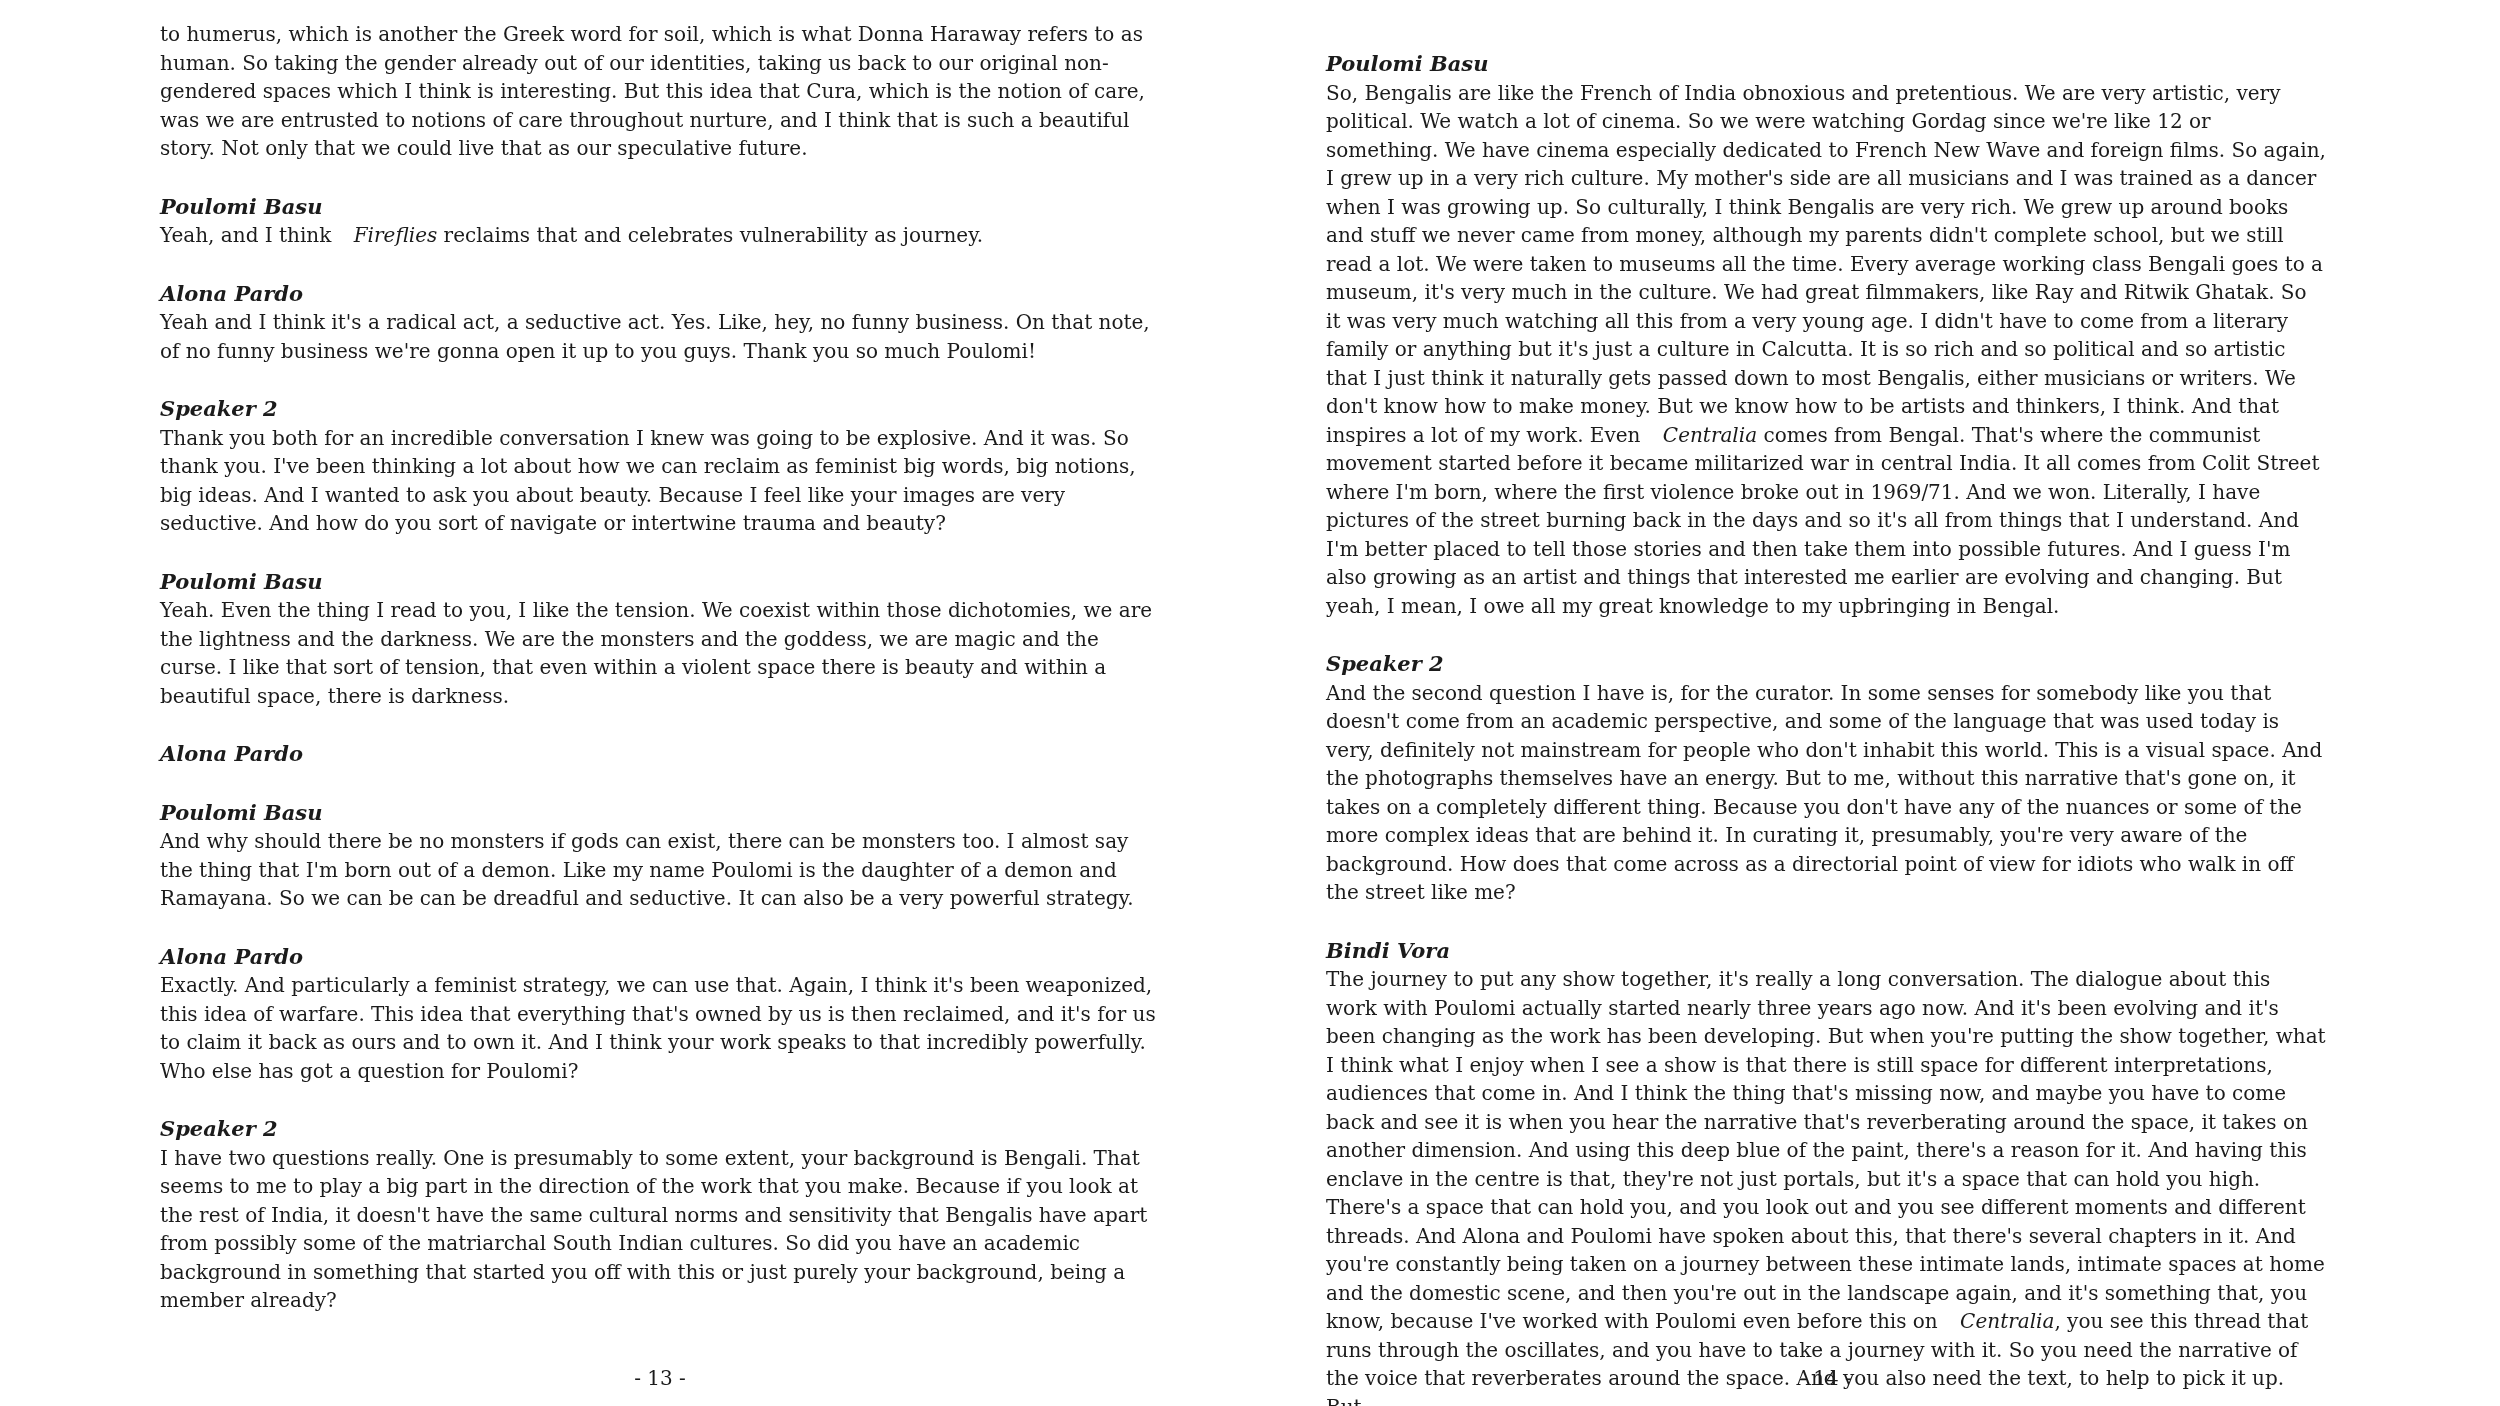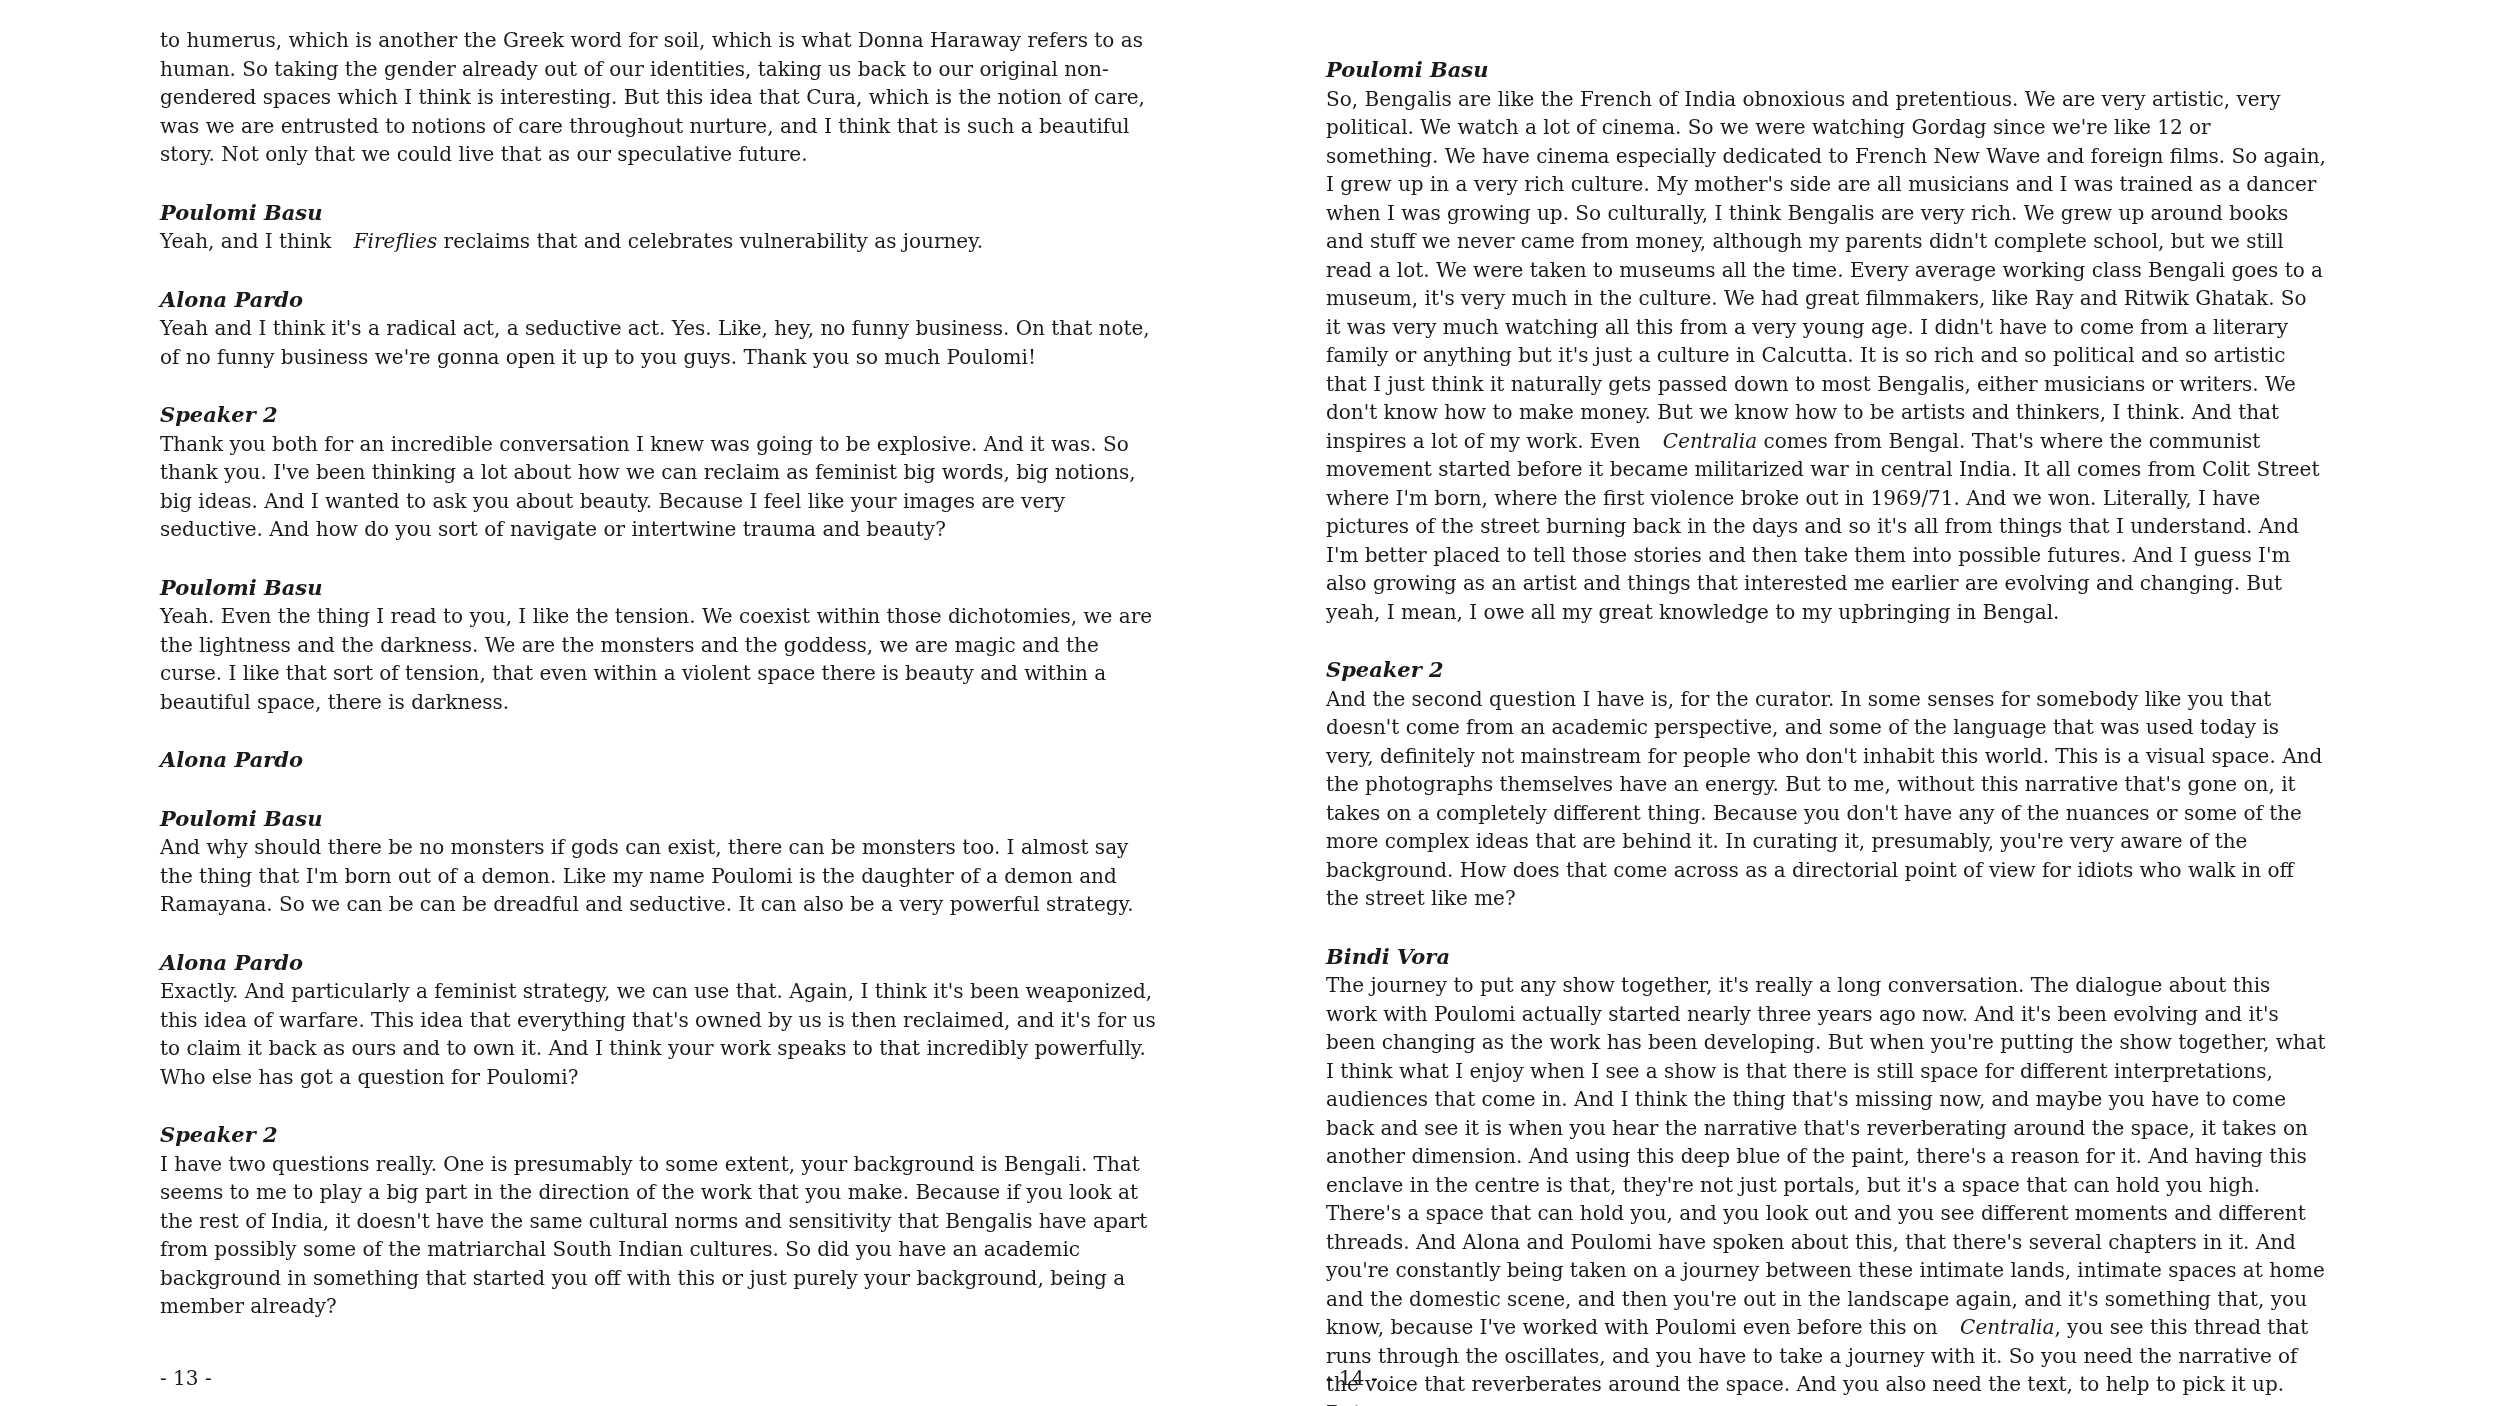--- a/index.html
+++ b/index.html
@@ -16,21 +16,21 @@
     overflow: hidden;
   }
   .page {
     position: absolute;
     top: 0;
     height: 1406px;
   }
   .page-left  { left: 160px;  width: 1000px; }
   .page-right { left: 1326px; width: 1000px; }
   .page-content {
-    padding-top: 26px;
+    padding-top: 20px;
   }
   .page-content p {
     margin: 0;
     font-size: 20px;
     line-height: 28.5px;
     text-align: left;
   }
   .page-content p.speaker {
     font-weight: bold;
     font-size: 21px;
@@ -42,20 +42,21 @@
   }
   .page-content em {
     font-style: italic;
     margin-left: 16px;
   }
   .page-number {
     position: absolute;
     bottom: 16px;
     left: 0;
     width: 100%;
+    text-align: center;
     font-size: 20px;
     color: #1b1b1b;
   }
 </style>
 </head>
 <body>
 
 <div>
 
   <div class="page page-left">

